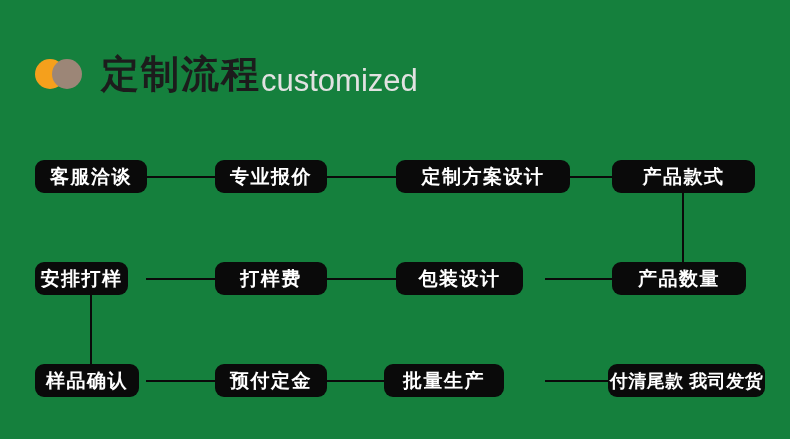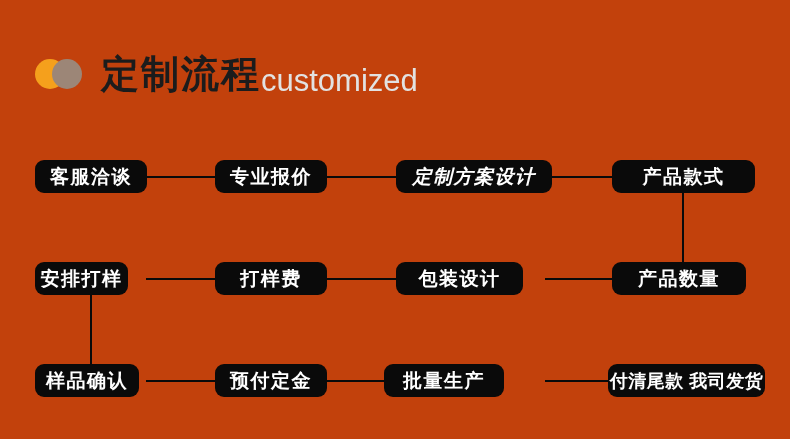--- a/index.html
+++ b/index.html
@@ -10,21 +10,21 @@
     width: 790px;
     height: 439px;
     background: #fbfbfb;
     font-family: "Liberation Sans", "DejaVu Sans", sans-serif;
     overflow: hidden;
   }
   #stage {
     position: relative;
     width: 790px;
     height: 439px;
-    background: #c2410c;
+    background: #15803d;
   }
 
   
   .header {
     position: absolute;
     left: 35px;
     top: 48px;
     height: 52px;
     display: flex;
     align-items: center;
@@ -123,21 +123,21 @@
   <div class="hline" style="left:545px; top:278px; width:68px;"></div>
 
   <div class="vline" style="left:90px; top:294px; height:78px;"></div>
 
   <div class="hline" style="left:146px; top:380px; width:71px;"></div>
   <div class="hline" style="left:326px; top:380px; width:72px;"></div>
   <div class="hline" style="left:545px; top:380px; width:64px;"></div>
 
   <div class="node" style="left:35px;  top:160px; width:112px;">客服洽谈</div>
   <div class="node" style="left:215px; top:160px; width:112px;">专业报价</div>
-  <div class="node" style="left:396px; top:160px; width:156px;font-style:italic;">定制方案设计</div>
+  <div class="node" style="left:396px; top:160px; width:174px;">定制方案设计</div>
   <div class="node" style="left:612px; top:160px; width:143px;">产品款式</div>
 
   <div class="node" style="left:35px;  top:262px; width:93px;">安排打样</div>
   <div class="node" style="left:215px; top:262px; width:112px;">打样费</div>
   <div class="node" style="left:396px; top:262px; width:127px;">包装设计</div>
   <div class="node" style="left:612px; top:262px; width:134px;">产品数量</div>
 
   <div class="node" style="left:35px;  top:364px; width:104px;">样品确认</div>
   <div class="node" style="left:215px; top:364px; width:112px;">预付定金</div>
   <div class="node" style="left:384px; top:364px; width:120px;">批量生产</div>

